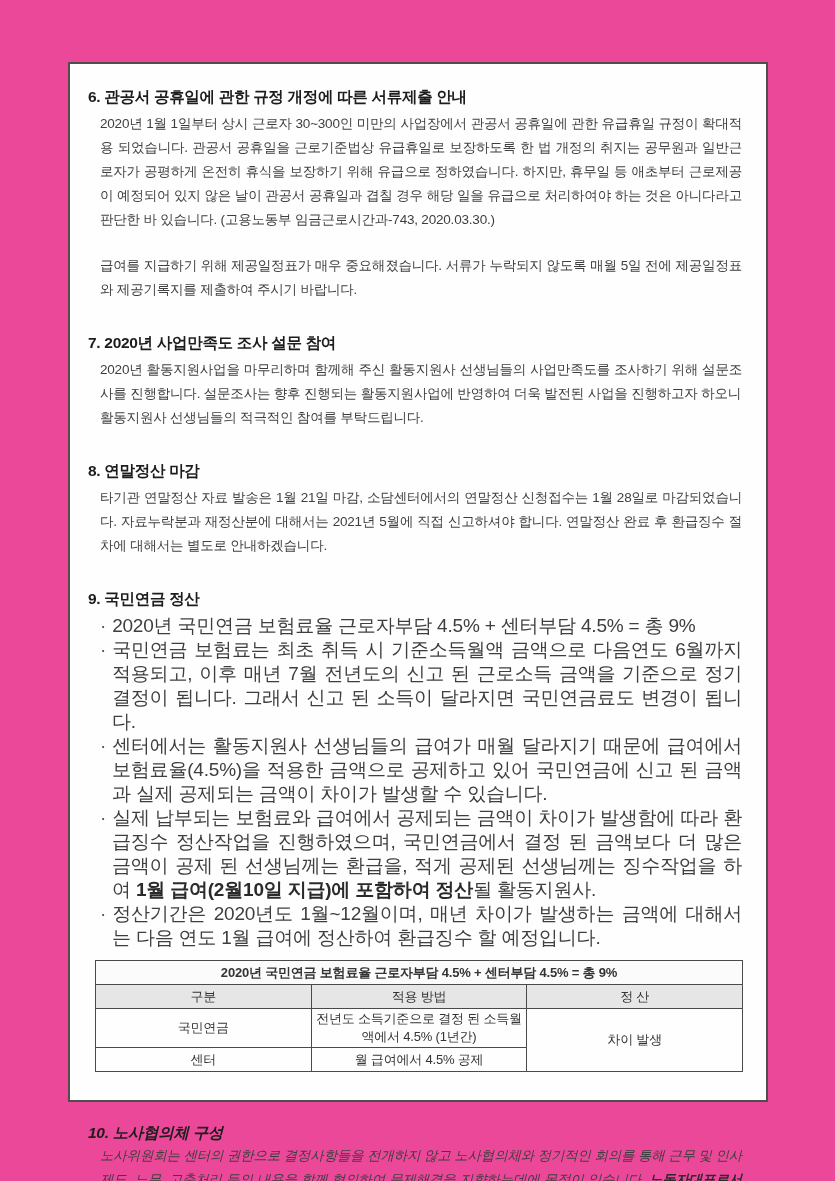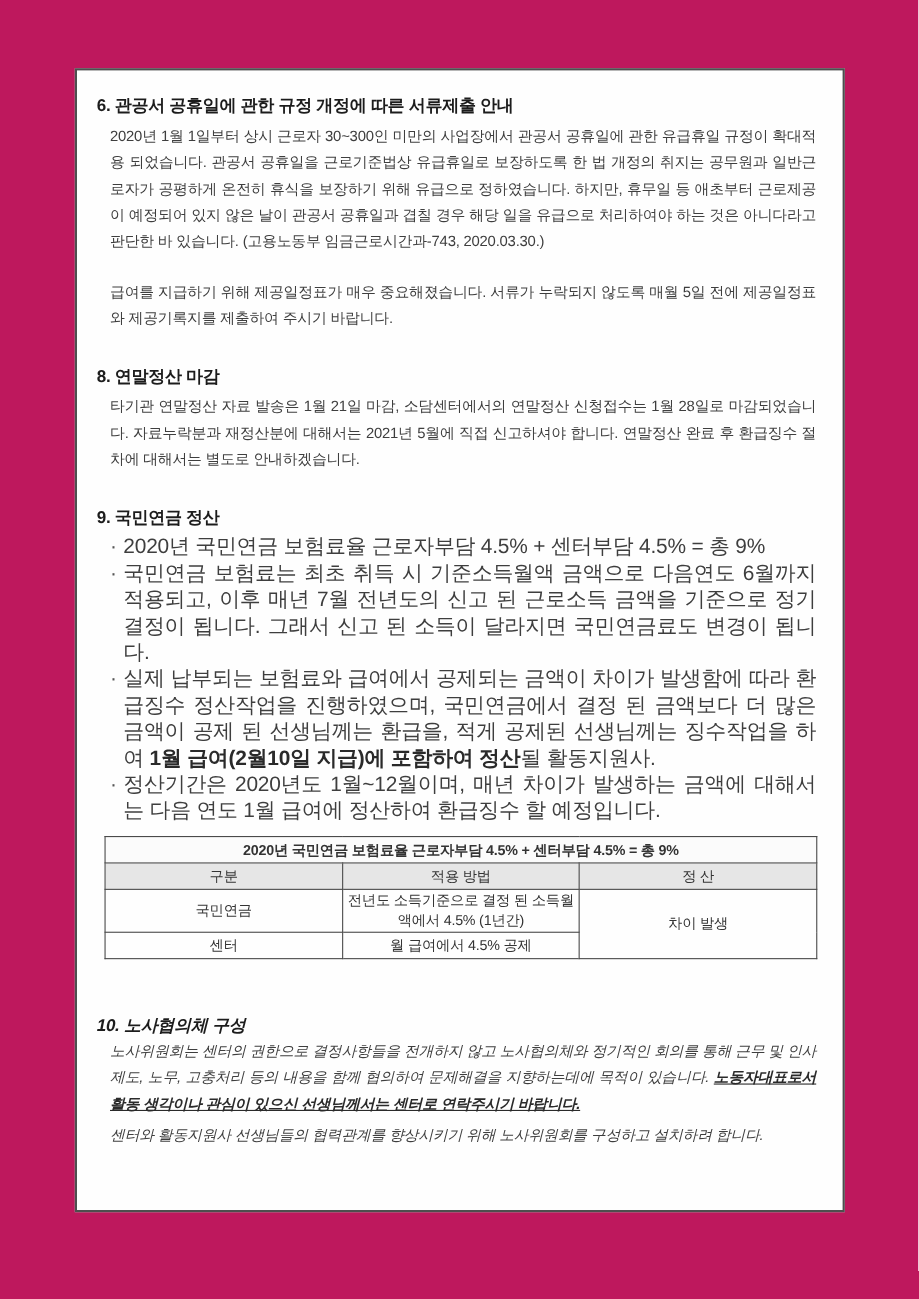--- a/index.html
+++ b/index.html
@@ -5,21 +5,21 @@
   html, body {
     margin: 0;
     padding: 0;
     background: #ffffff;
     font-family: "Liberation Sans", "DejaVu Sans", sans-serif;
   }
   .canvas {
     position: relative;
     width: 835px;
     height: 1181px;
-    background: #be185d;
+    background: #ec4899;
     overflow: hidden;
   }
   .page-border {
     position: absolute;
     left: 68px;
     top: 62px;
     width: 700px;
     height: 1040px;
     box-sizing: border-box;
     border: 2px solid #4e4e4e;
@@ -102,32 +102,38 @@
 
 <div class="canvas">
   <div class="page-border">
 
     <section class="sec">
       <h2 class="sec-heading">6. 관공서 공휴일에 관한 규정 개정에 따른 서류제출 안내</h2>
       <p class="body-text">2020년 1월 1일부터 상시 근로자 30~300인 미만의 사업장에서 관공서 공휴일에 관한 유급휴일 규정이 확대적용 되었습니다. 관공서 공휴일을 근로기준법상 유급휴일로 보장하도록 한 법 개정의 취지는 공무원과 일반근로자가 공평하게 온전히 휴식을 보장하기 위해 유급으로 정하였습니다. 하지만, 휴무일 등 애초부터 근로제공이 예정되어 있지 않은 날이 관공서 공휴일과 겹칠 경우 해당 일을 유급으로 처리하여야 하는 것은 아니다라고 판단한 바 있습니다. (고용노동부 임금근로시간과-743, 2020.03.30.)</p>
       <p class="body-text gap-top">급여를 지급하기 위해 제공일정표가 매우 중요해졌습니다. 서류가 누락되지 않도록 매월 5일 전에 제공일정표와 제공기록지를 제출하여 주시기 바랍니다.</p>
     </section>
 
+    <section class="sec">
+      <h2 class="sec-heading">7. 2020년 사업만족도 조사 설문 참여</h2>
+      <p class="body-text">2020년 활동지원사업을 마무리하며 함께해 주신 활동지원사 선생님들의 사업만족도를 조사하기 위해 설문조사를 진행합니다. 설문조사는 향후 진행되는 활동지원사업에 반영하여 더욱 발전된 사업을 진행하고자 하오니</p>
+      <p class="body-text no-justify" style="margin-top:0;">활동지원사 선생님들의 적극적인 참여를 부탁드립니다.</p>
+    </section>
 
     <section class="sec">
       <h2 class="sec-heading">8. 연말정산 마감</h2>
       <p class="body-text">타기관 연말정산 자료 발송은 1월 21일 마감, 소담센터에서의 연말정산 신청접수는 1월 28일로 마감되었습니다. 자료누락분과 재정산분에 대해서는 2021년 5월에 직접 신고하셔야 합니다. 연말정산 완료 후 환급징수 절차에 대해서는 별도로 안내하겠습니다.</p>
     </section>
 
     <section class="sec">
       <h2 class="sec-heading">9. 국민연금 정산</h2>
 
       <div class="bullets">
         <p class="bullet-item"><span class="bullet-mark">·</span><span>2020년 국민연금 보험료율 근로자부담 4.5% + 센터부담 4.5% = 총 9%</span></p>
         <p class="bullet-item"><span class="bullet-mark">·</span><span>국민연금 보험료는 최초 취득 시 기준소득월액 금액으로 다음연도 6월까지 적용되고, 이후 매년 7월 전년도의 신고 된 근로소득 금액을 기준으로 정기결정이 됩니다. 그래서 신고 된 소득이 달라지면 국민연금료도 변경이 됩니다.</span></p>
+        <p class="bullet-item"><span class="bullet-mark">·</span><span>센터에서는 활동지원사 선생님들의 급여가 매월 달라지기 때문에 급여에서 보험료율(4.5%)을 적용한 금액으로 공제하고 있어 국민연금에 신고 된 금액과 실제 공제되는 금액이 차이가 발생할 수 있습니다.</span></p>
         <p class="bullet-item"><span class="bullet-mark">·</span><span>실제 납부되는 보험료와 급여에서 공제되는 금액이 차이가 발생함에 따라 환급징수 정산작업을 진행하였으며, 국민연금에서 결정 된 금액보다 더 많은 금액이 공제 된 선생님께는 환급을, 적게 공제된 선생님께는 징수작업을 하여 </span><span class="bold-inline">1월 급여(2월10일 지급)에 포함하여 정산</span><span>될 활동지원사.</span></p>
         <p class="bullet-item"><span class="bullet-mark">·</span><span>정산기간은 2020년도 1월~12월이며, 매년 차이가 발생하는 금액에 대해서는 다음 연도 1월 급여에 정산하여 환급징수 할 예정입니다.</span></p>
       </div>
 
       <table class="summary">
         <tbody>
           <tr>
             <td class="tbl-title" colspan="3">2020년 국민연금 보험료율 근로자부담 4.5% + 센터부담 4.5% = 총 9%</td>
           </tr>
           <tr>

